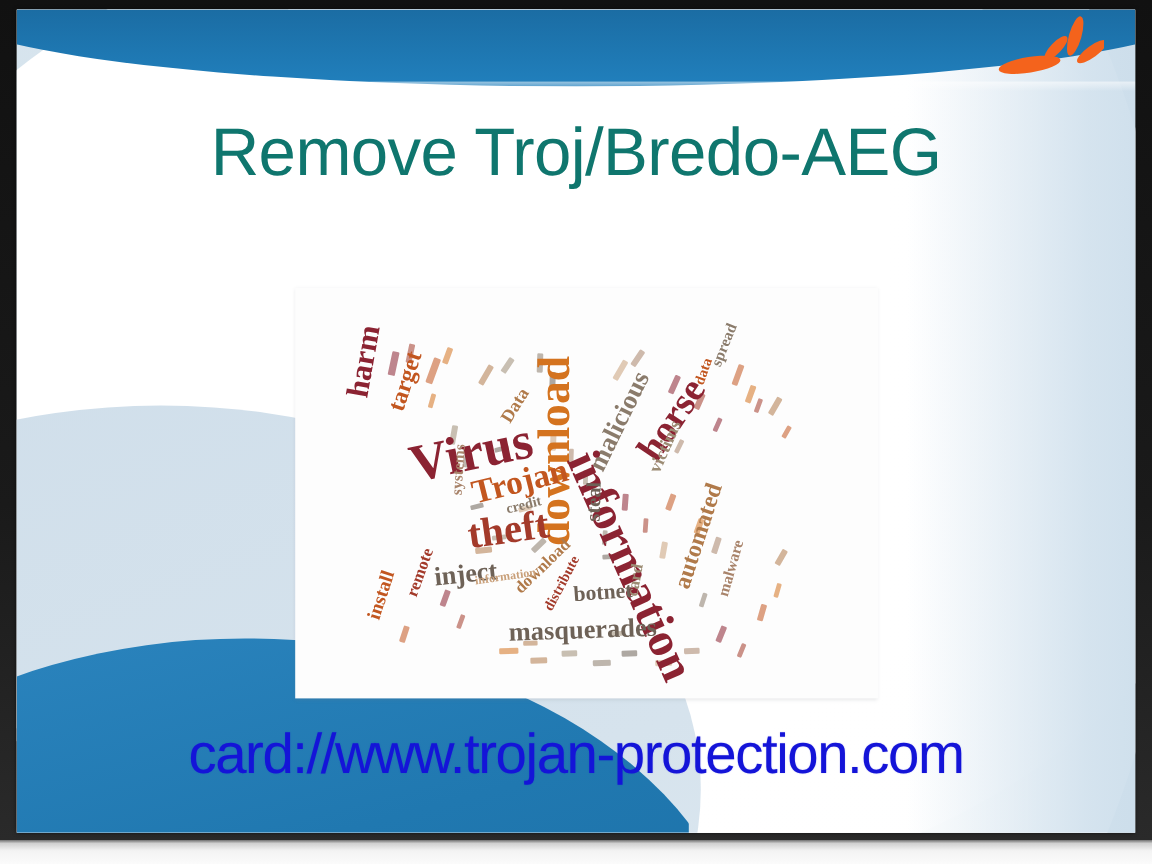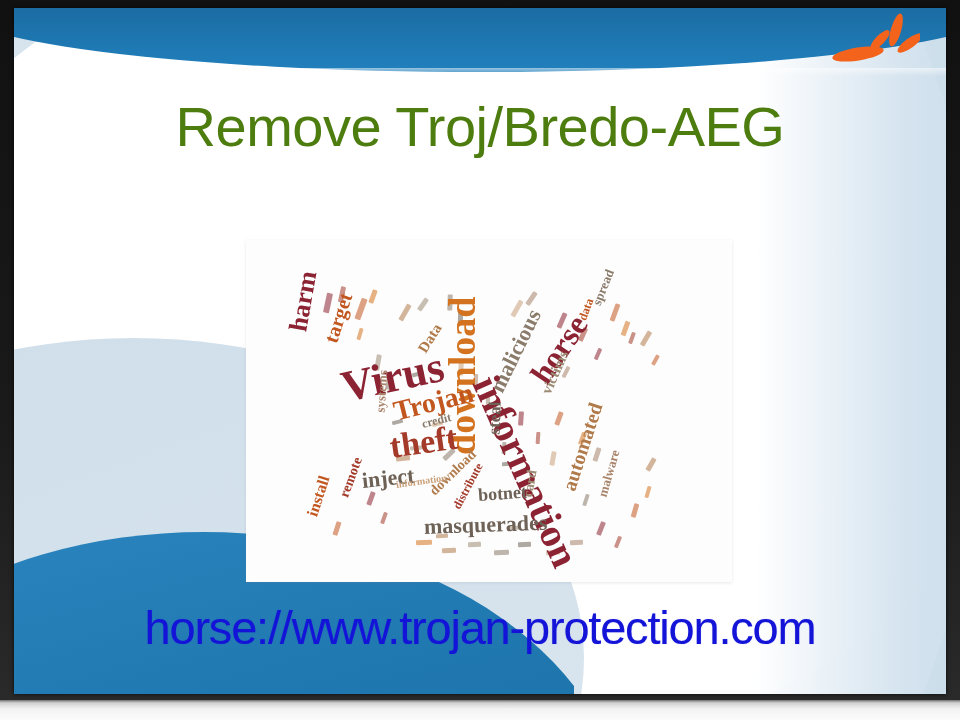--- a/index.html
+++ b/index.html
@@ -178,21 +178,21 @@
   
   #title-block {
     position: absolute;
     left: 0;
     top: 86px;
     width: 932px;
     text-align: center;
     z-index: 6;
   }
   .title-line {
-    color: #4d7c0f;
+    color: #0f766e;
     font-size: 56px;
     line-height: 66px;
     font-weight: 400;
     letter-spacing: -0.5px;
     white-space: nowrap;
     font-family: "Liberation Sans", sans-serif;
   }
 
   
   #cloud-card {
@@ -366,19 +366,19 @@
           <span class="cw" style="left: 322px; top: 240px; font-size: 20px; color: rgb(176, 122, 74); transform: rotate(-72deg);">automated</span>
           <span class="cw" style="left: 356px; top: 250px; font-size: 13px; color: rgb(168, 131, 106); transform: rotate(-74deg);">malware</span>
           <span class="cw" style="left: 150px; top: 240px; font-size: 10px; color: rgb(201, 160, 122); transform: rotate(-8deg);">information</span>
           <span class="cw" style="left: 210px; top: 262px; font-size: 12px; color: rgb(163, 58, 42); transform: rotate(-62deg);">distribute</span>
           <span class="cw" style="left: 350px; top: 58px; font-size: 13px; color: rgb(138, 123, 107); transform: rotate(-68deg);">spread</span>
           <span class="cw" style="left: 336px; top: 74px; font-size: 12px; color: rgb(194, 86, 31); transform: rotate(-70deg);">data</span>
         </div>
     </div>
 
     <div id="url-line">
-      <span id="url-text">horse://www.trojan-protection.com</span>
+      <span id="url-text">card://www.trojan-protection.com</span>
     </div>
 
   </div>
 
   <div id="bottom-shelf"></div>
 </div>
 
 </body></html>

